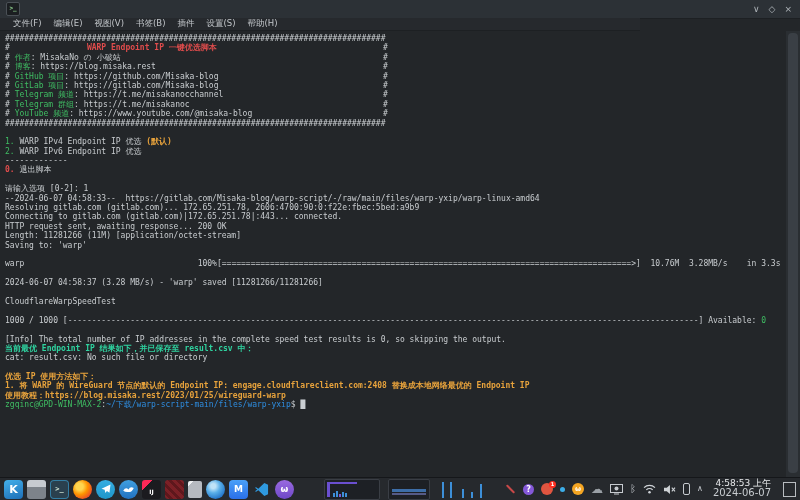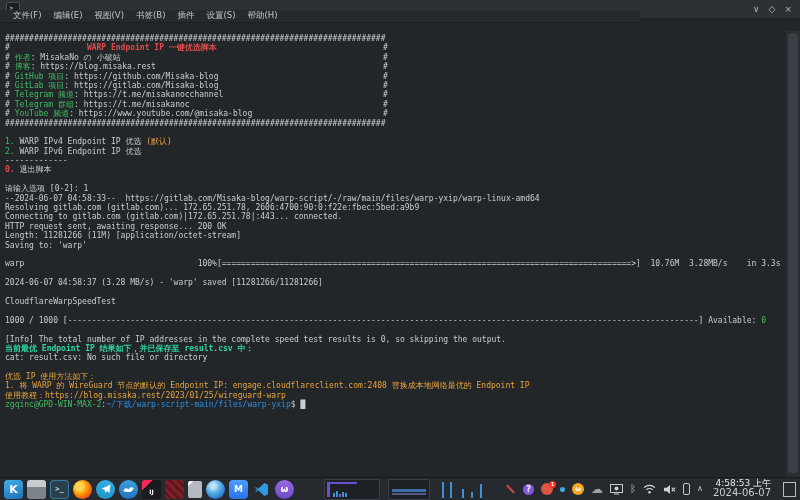--- a/index.html
+++ b/index.html
@@ -9,33 +9,33 @@
   
   .titlebar{position:absolute;top:0;left:0;width:800px;height:18px;background:#2c3136;
             display:flex;align-items:center;border-bottom:1px solid #1d2023;}
   .win-icon{width:12px;height:12px;margin-left:6px;background:#1b1e21;border:1px solid #4a5056;
             border-radius:2px;color:#8fd18f;font:bold 6px/10px "DejaVu Sans Mono",monospace;text-align:center;}
   .win-title{position:absolute;left:0;right:0;text-align:center;color:#a7adb2;font-size:9px;pointer-events:none;}
   .win-btns{margin-left:auto;display:flex;align-items:center;gap:9px;padding-right:8px;color:#aeb4b9;font-size:9px;}
   .win-btns span{cursor:default;}
 
   
-  .menubar{position:absolute;top:10px;left:0;width:640px;height:13px;background:#26292d;
+  .menubar{position:absolute;top:18px;left:0;width:640px;height:13px;background:#26292d;
            display:flex;align-items:center;gap:12px;padding-left:13px;box-sizing:border-box;
            color:#c3c7cb;font-size:8.5px;border-bottom:1px solid #1d2023;}
 
   
   .term{position:absolute;top:31px;left:0;width:786px;height:446px;background:#232629;
         padding:3px 0 0 5px;box-sizing:border-box;white-space:pre;overflow:hidden;
         font:8px/9.4px "DejaVu Sans Mono",monospace;}
   .tl{height:9.4px;position:relative;}
   .c-w{color:#c9cdd0;}
   .c-r{color:#e04c4c;font-weight:bold;}
   .c-g{color:#3fbd63;font-weight:normal;}
-  .c-o{color:#e8a33c;font-weight:normal;}
+  .c-o{color:#e8a33c;font-weight:bold;}
   .c-b{color:#2e8de0;font-weight:normal;}
   .c-t{color:#2fd3a0;font-weight:bold;margin-top:14px;}
   .c-cur{color:#c9ced2;}
   .trail{position:absolute;left:378px;top:0;color:#c9cdd0;}
 
   .scrollbar{position:absolute;top:31px;right:0;width:14px;height:446px;background:#2a2e32;}
   .scroll-thumb{position:absolute;top:2px;left:2px;width:10px;height:440px;background:#3a3f45;border-radius:4px;}
 
   
   .taskbar{position:absolute;left:0;bottom:0;width:800px;height:23px;background:#26292d;

